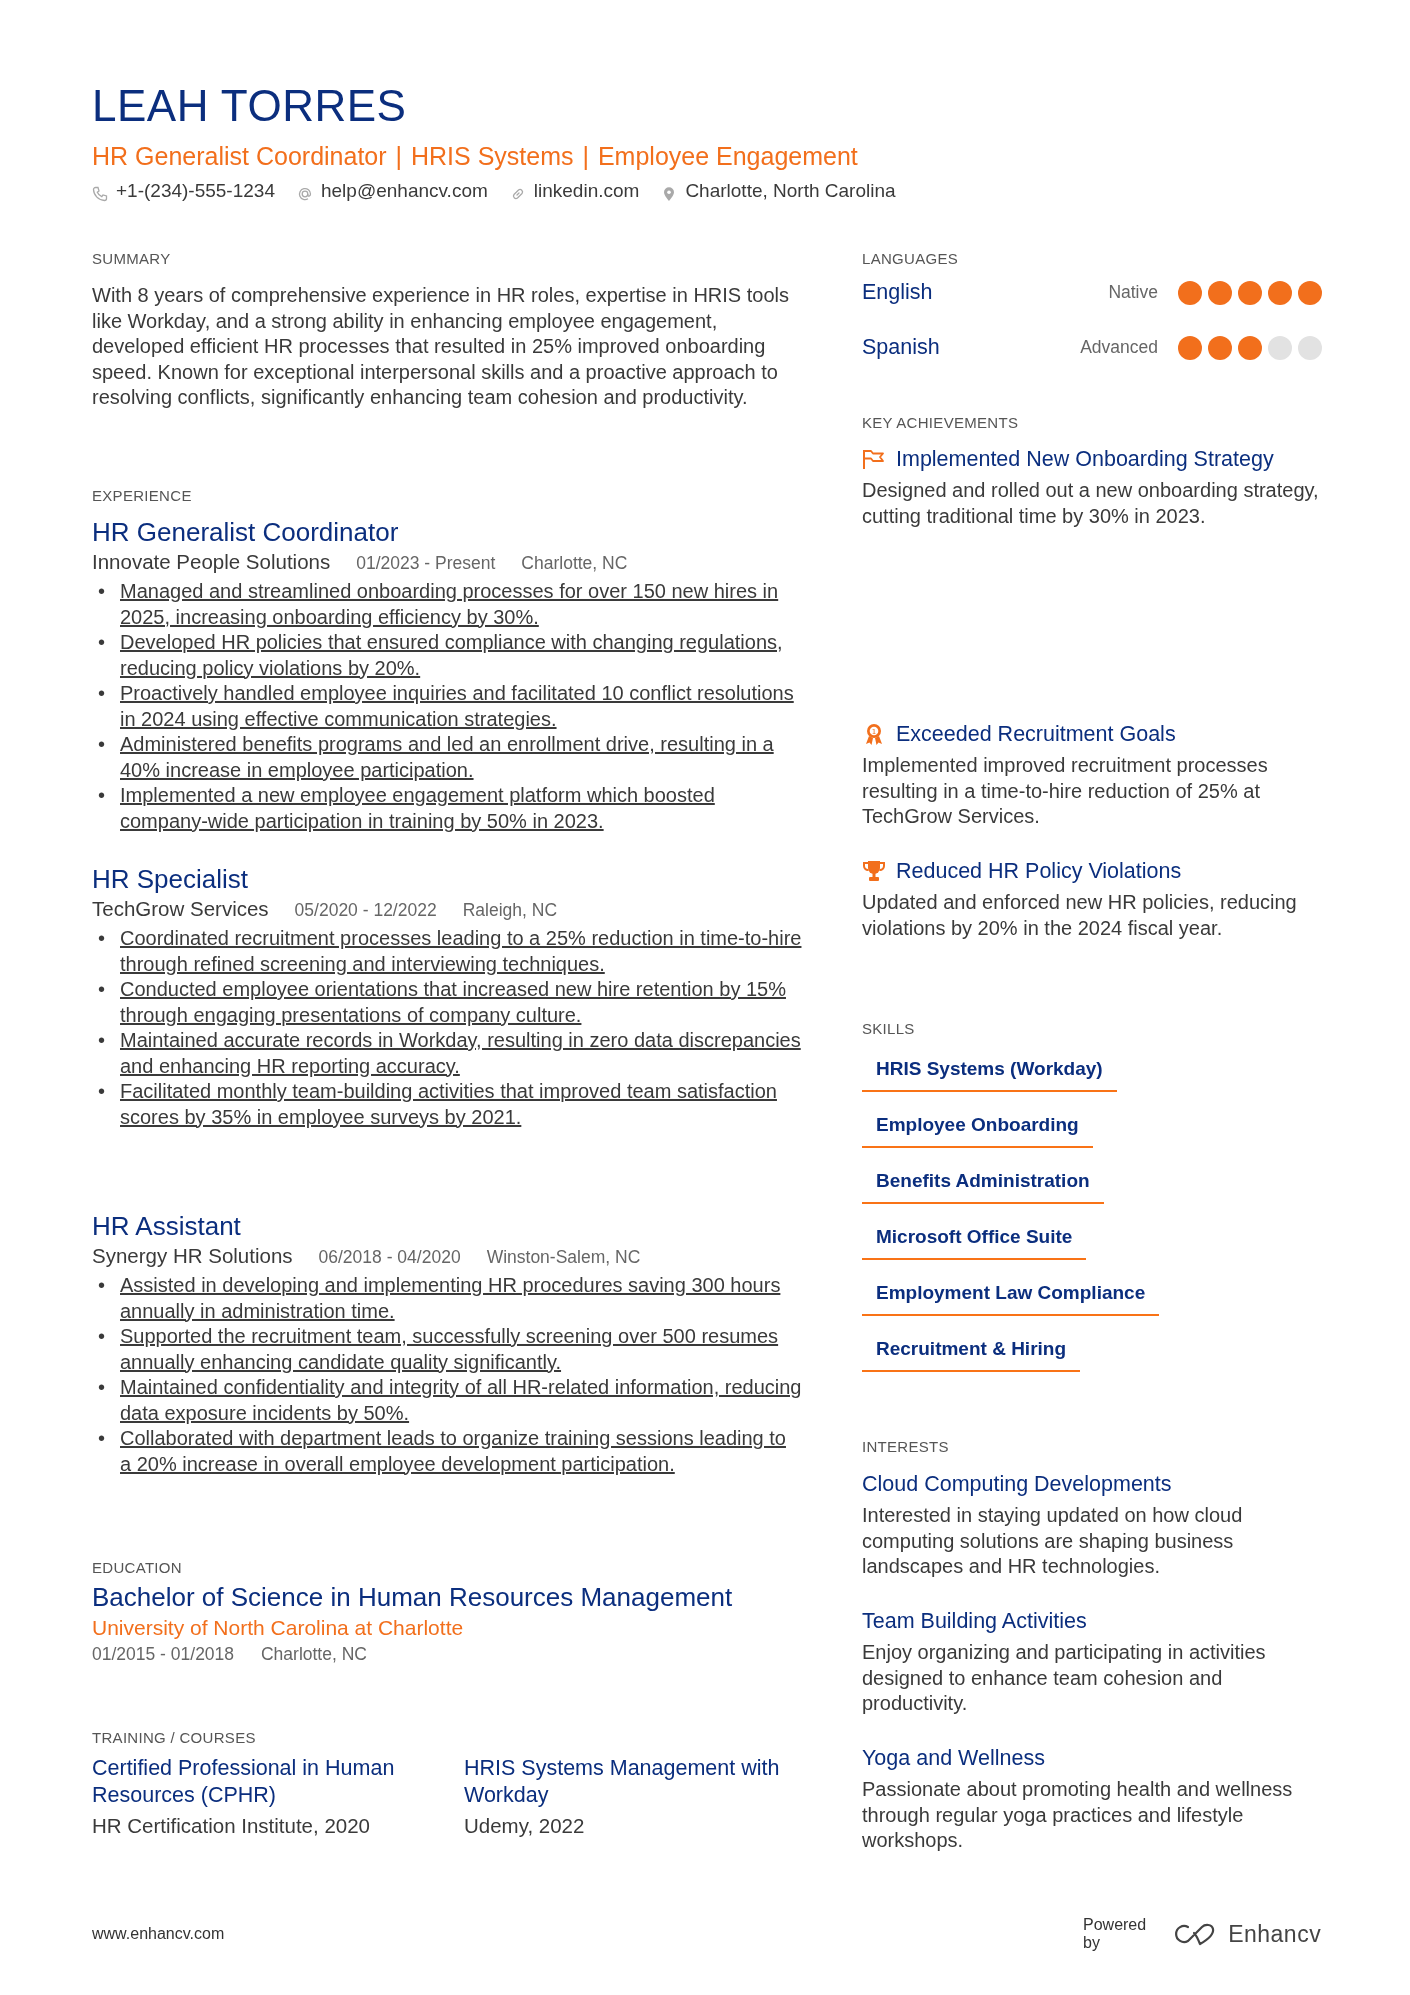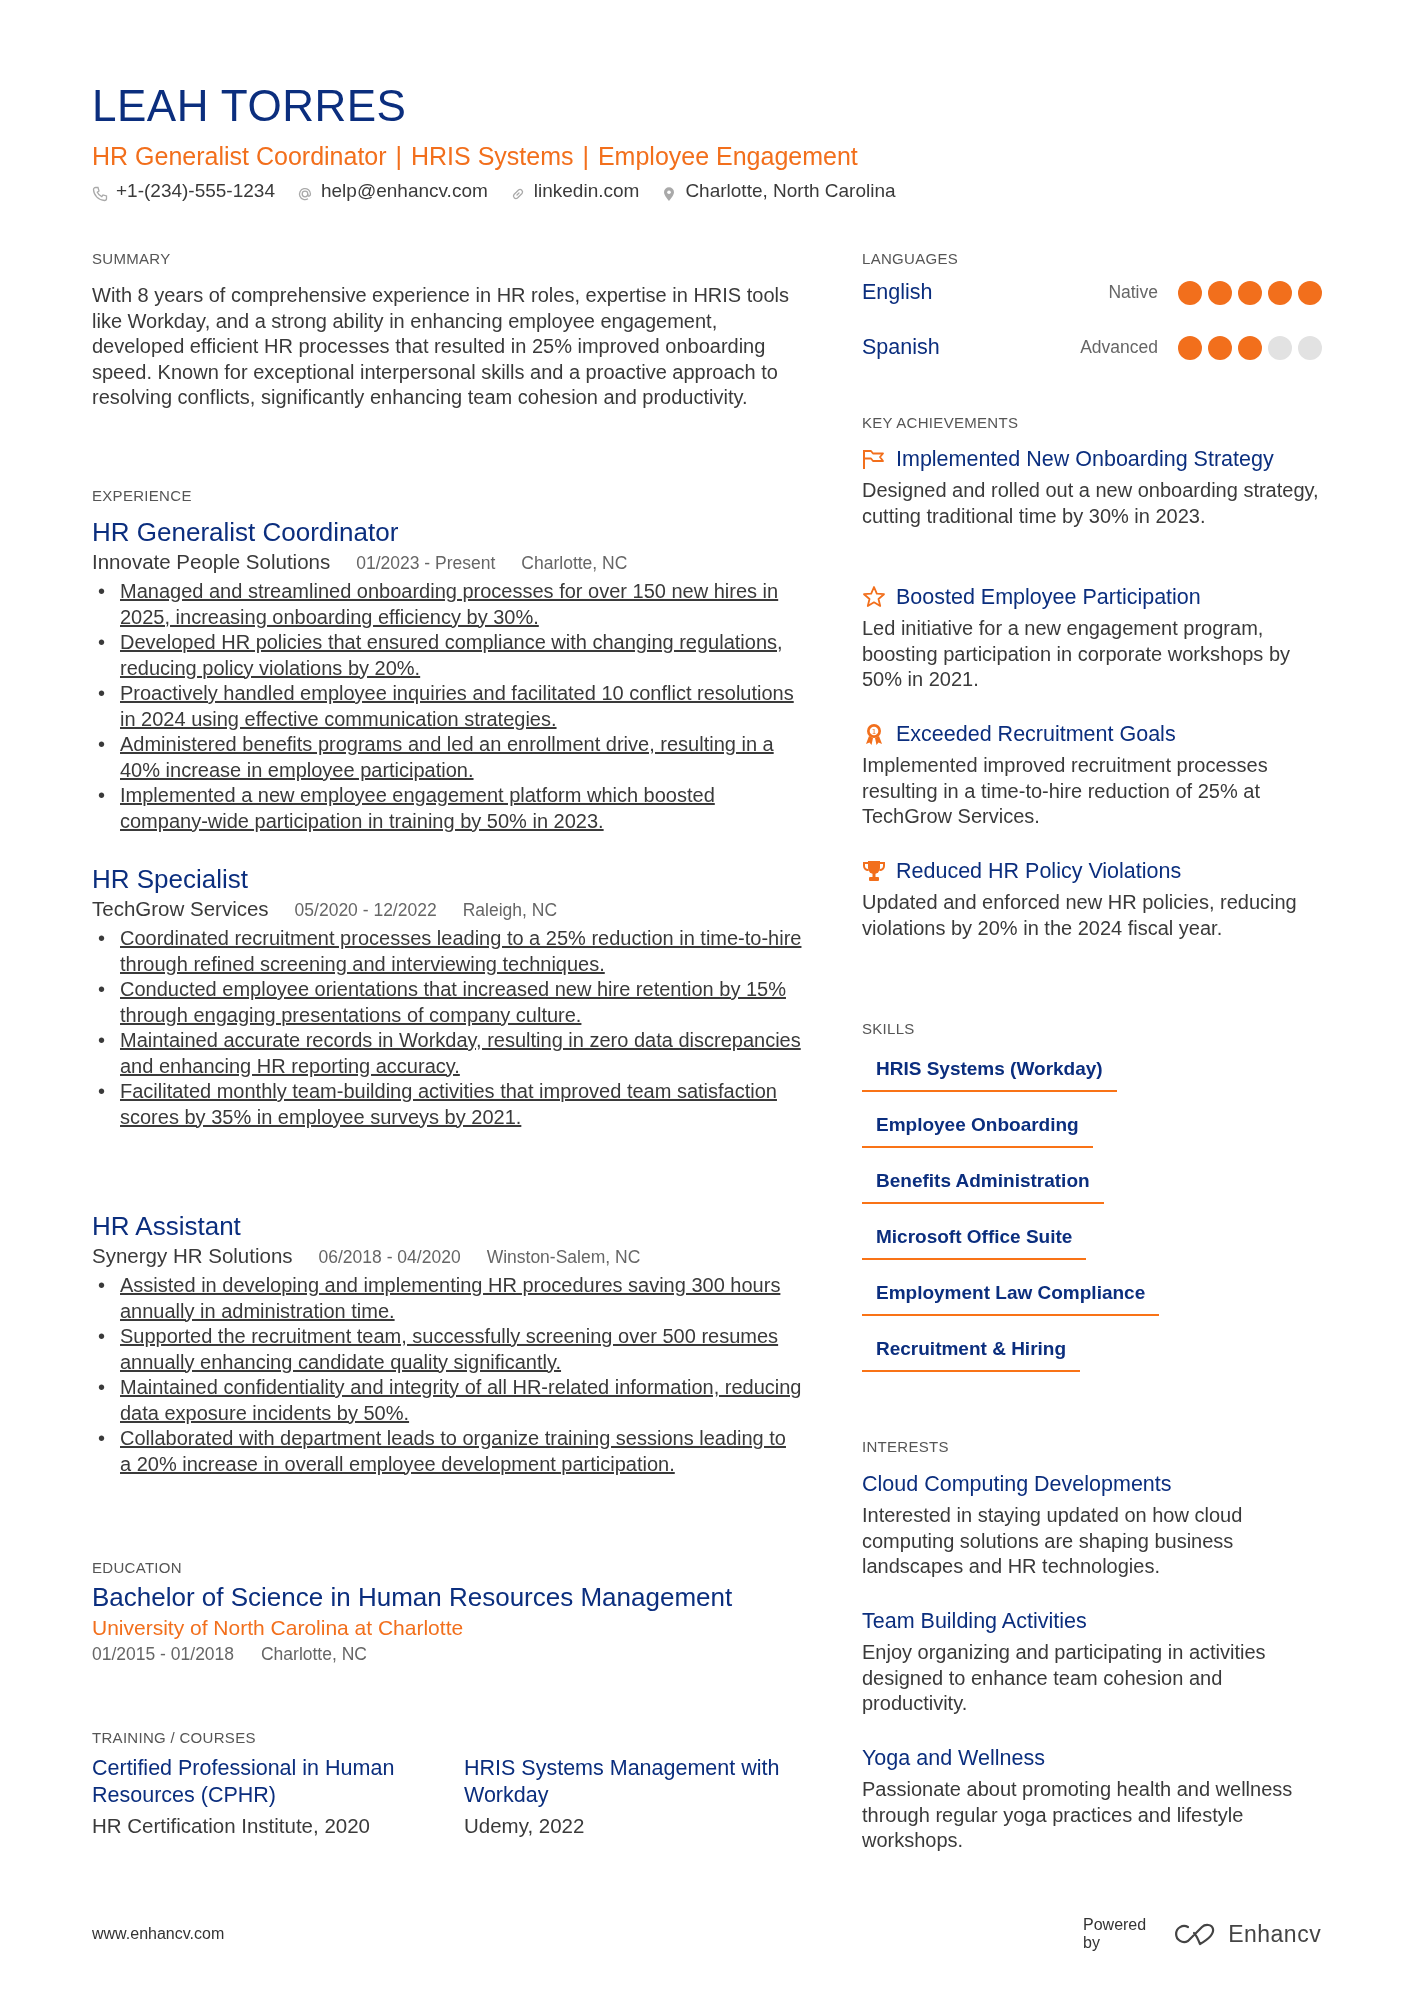--- a/index.html
+++ b/index.html
@@ -224,31 +224,20 @@
         <svg width="24" height="22" viewBox="0 0 24 22">
             <path d="M2 2 L2 21" stroke="#f26f1c" stroke-width="2"></path>
             <path d="M2 3 L9 3 L11 5.5 L21 5.5 L18 9 L21 13 L11 13 L9 10.5 L2 10.5" fill="none" stroke="#f26f1c" stroke-width="1.8" stroke-linejoin="round"></path>
           </svg>
       </span>
       <span class="ach-title">Implemented New Onboarding Strategy</span>
     </div>
     <div class="ach-desc">Designed and rolled out a new onboarding strategy, cutting traditional time by 30% in 2023.</div>
   </div>
 
-  <div class="ach" style="top:583px;">
-    <div class="ach-head">
-      <span class="ach-icon">
-        <svg width="24" height="24" viewBox="0 0 24 24">
-            <path d="M12 2 L14.8 8.6 L22 9.2 L16.5 14 L18.2 21 L12 17.3 L5.8 21 L7.5 14 L2 9.2 L9.2 8.6 Z" fill="none" stroke="#f26f1c" stroke-width="1.8" stroke-linejoin="round"></path>
-          </svg>
-      </span>
-      <span class="ach-title">Boosted Employee Participation</span>
-    </div>
-    <div class="ach-desc">Led initiative for a new engagement program, boosting participation in corporate workshops by 50% in 2021.</div>
-  </div>
 
   <div class="ach" style="top:720px;">
     <div class="ach-head">
       <span class="ach-icon">
         <svg width="22" height="24" viewBox="0 0 22 24">
             <circle cx="11" cy="9" r="7" fill="#f26f1c"></circle>
             <circle cx="11" cy="9" r="4.3" fill="#fff"></circle>
             <text x="11" y="11.5" font-size="7" text-anchor="middle" fill="#f26f1c" font-family="DejaVu Sans, sans-serif">1</text>
             <path d="M6 14 L3 22 L6.5 20.5 L8.5 23 L10 16 Z M16 14 L19 22 L15.5 20.5 L13.5 23 L12 16 Z" fill="#f26f1c"></path>
           </svg>

